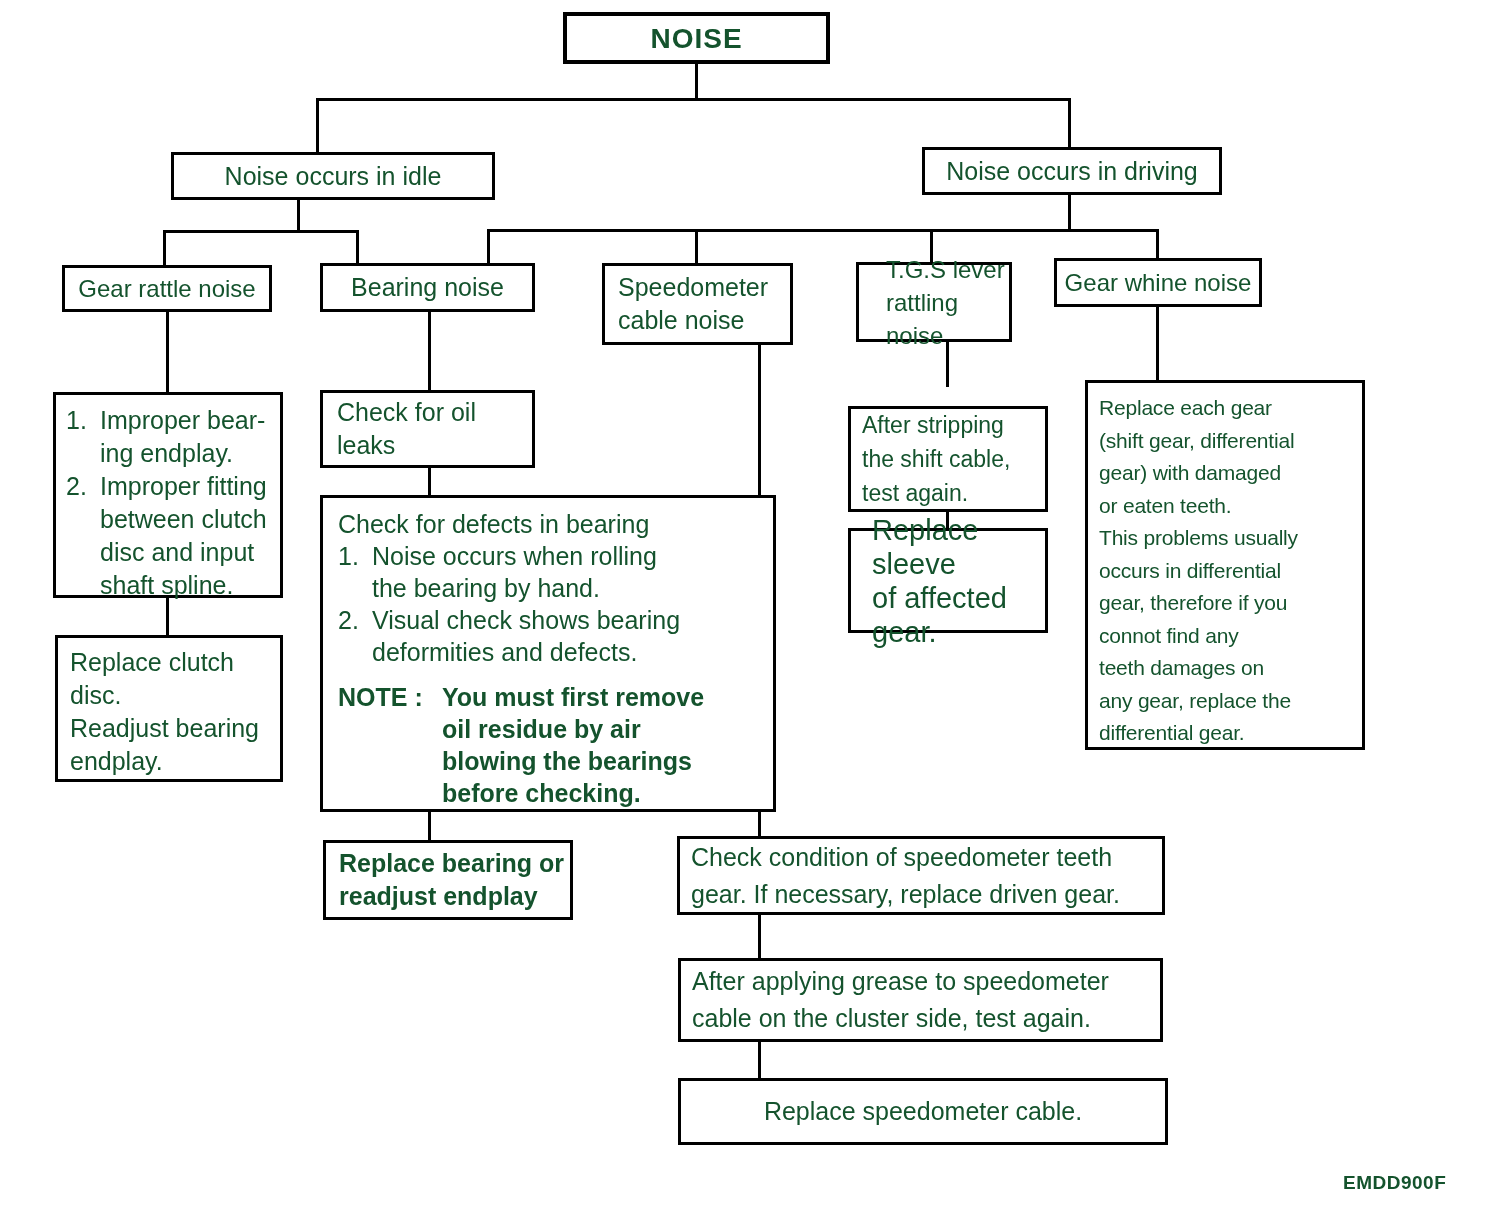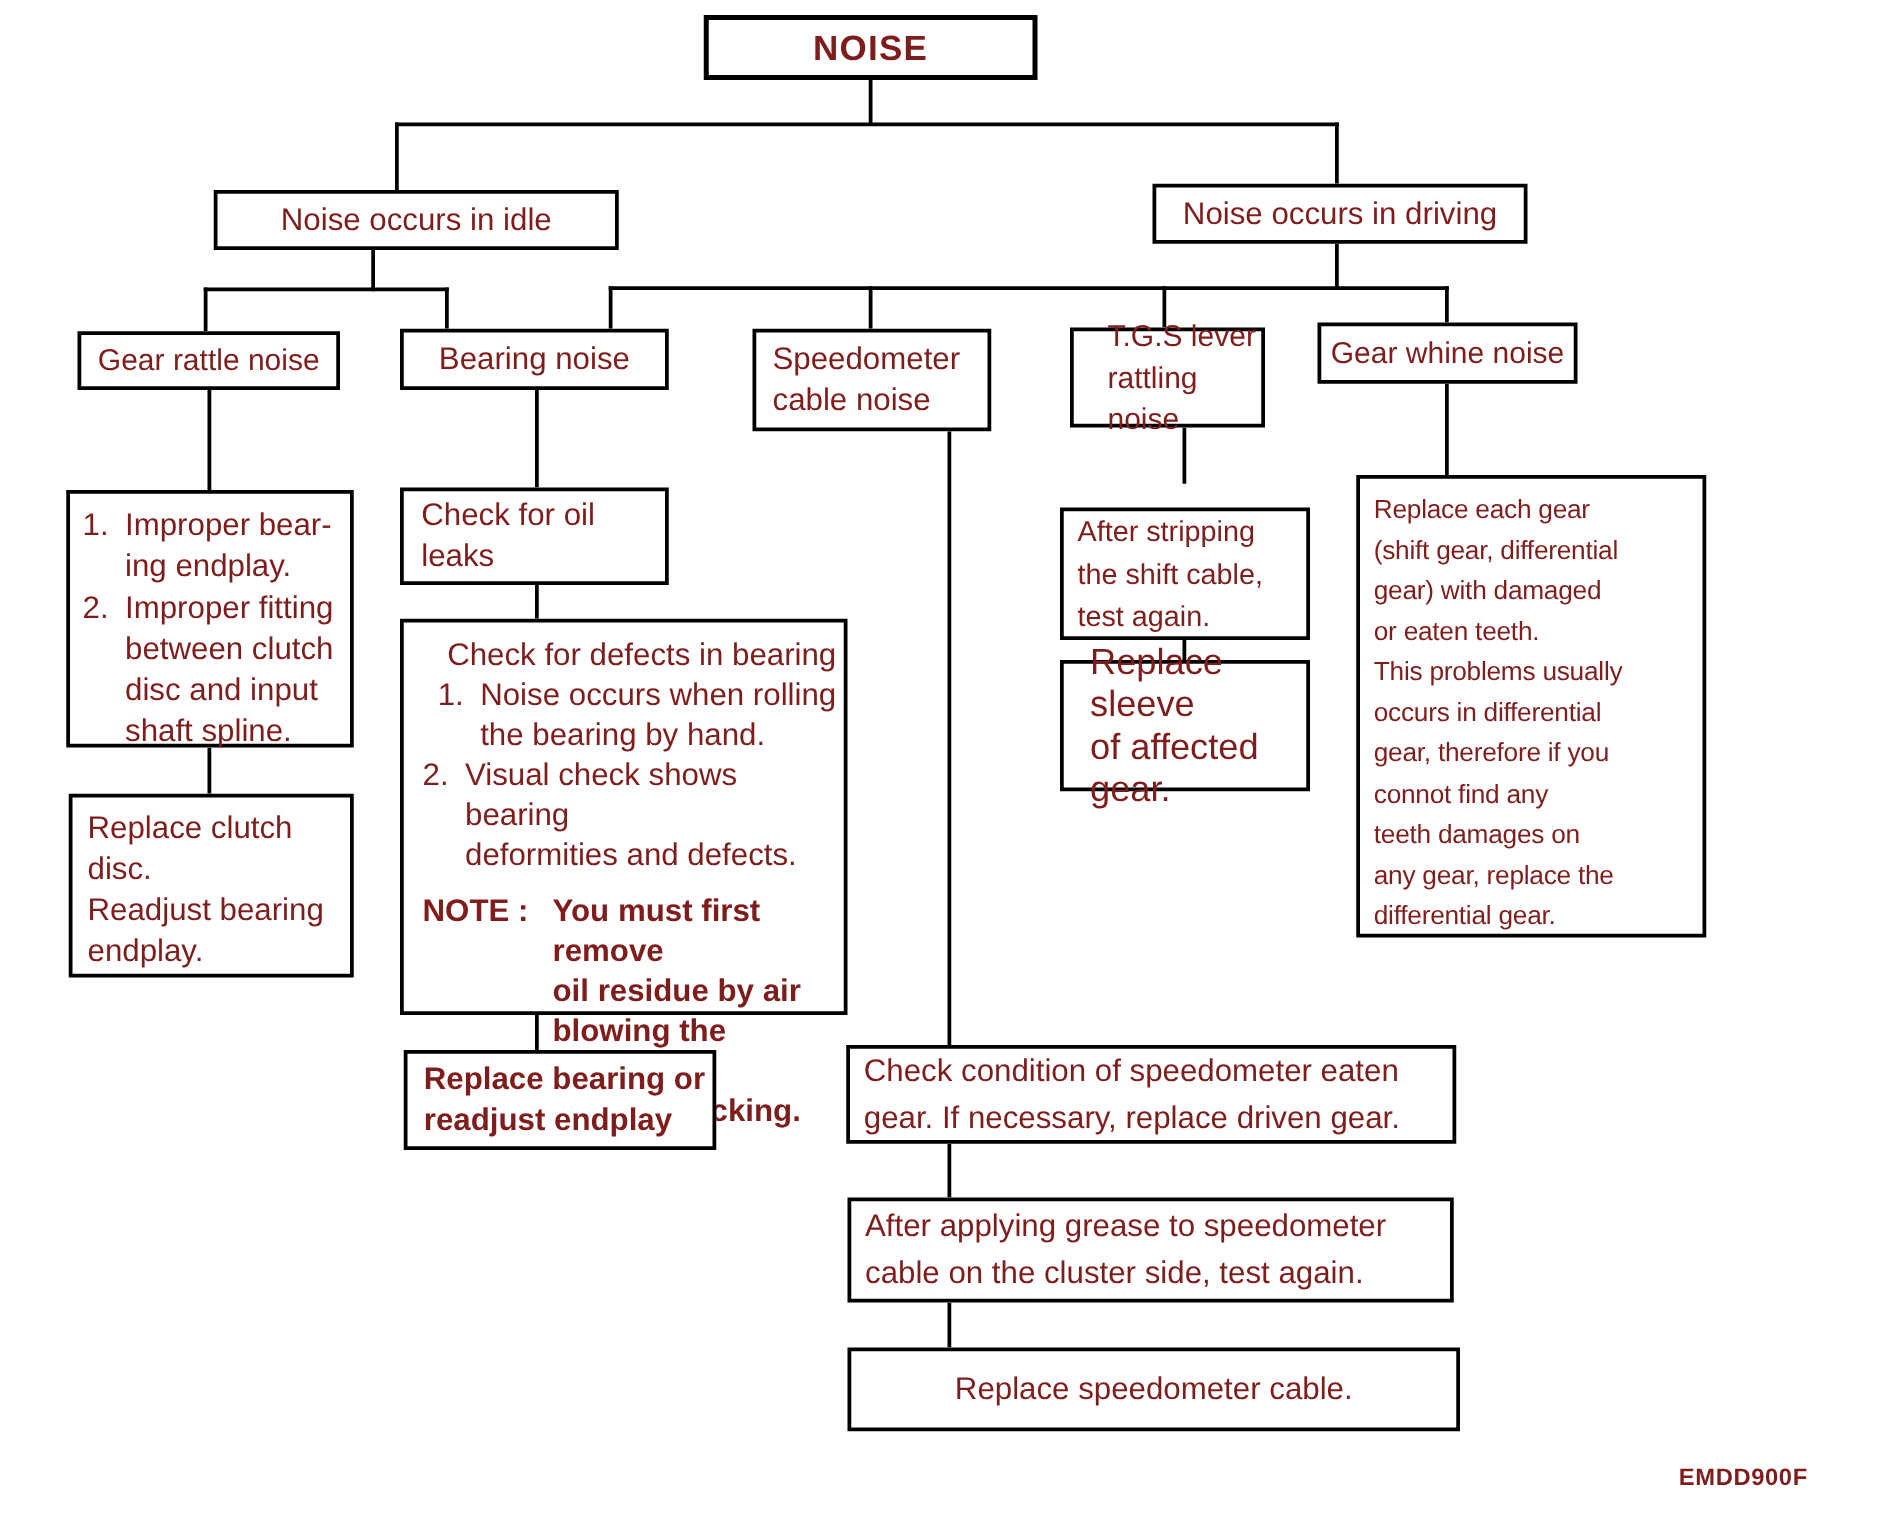--- a/index.html
+++ b/index.html
@@ -1,19 +1,19 @@
 <!DOCTYPE html>
 <html><head>
 <meta charset="utf-8">
 <style>
   html,body{margin:0;padding:0;background:#fff;}
   #canvas{
     position:relative;width:1504px;height:1224px;background:#fff;
     font-family:"Liberation Sans","DejaVu Sans",sans-serif;
-    color:#7f1d1d;
+    color:#14532d;
   }
   .box{
     position:absolute;box-sizing:border-box;border:3px solid #000;
     background:#fff;display:flex;font-size:25px;line-height:33px;
   }
   .center{align-items:center;justify-content:center;text-align:center;}
   .vcenter{align-items:center;}
   .col{flex-direction:column;}
   .pre{white-space:pre-line;}
   .line{position:absolute;background:#000;}
@@ -103,21 +103,21 @@
     <span class="pre">Replace clutch
 disc.
 Readjust bearing
 endplay.</span>
   </div>
 
   <div class="box vcenter" style="left:320px;top:390px;width:215px;height:78px;padding-left:14px;">
     <span class="pre">Check for oil
 leaks</span>
   </div>
-  <div class="box col" style="left:320px;top:495px;width:358px;height:317px;padding:10px 6px 0 15px;line-height:32px;align-items:flex-end;">
+  <div class="box col" style="left:320px;top:495px;width:456px;height:317px;padding:10px 6px 0 15px;line-height:32px;">
     <div>Check for defects in bearing</div>
     <div class="li">
       <span class="marker">1.</span>
       <span class="pre">Noise occurs when rolling
 the bearing by hand.</span>
     </div>
     <div class="li">
       <span class="marker">2.</span>
       <span class="pre">Visual check shows bearing
 deformities and defects.</span>
@@ -154,21 +154,21 @@
 This problems usually
 occurs in differential
 gear, therefore if you
 connot find any
 teeth damages on
 any gear, replace the
 differential gear.</span>
   </div>
 
   <div class="box vcenter" style="left:677px;top:836px;width:488px;height:79px;padding-left:11px;line-height:37px;">
-    <span class="pre">Check condition of speedometer eaten
+    <span class="pre">Check condition of speedometer teeth
 gear. If necessary, replace driven gear.</span>
   </div>
   <div class="box vcenter" style="left:678px;top:958px;width:485px;height:84px;padding-left:11px;line-height:37px;">
     <span class="pre">After applying grease to speedometer
 cable on the cluster side, test again.</span>
   </div>
   <div class="box center" style="left:678px;top:1078px;width:490px;height:67px;">
     <span>Replace speedometer cable.</span>
   </div>
 

